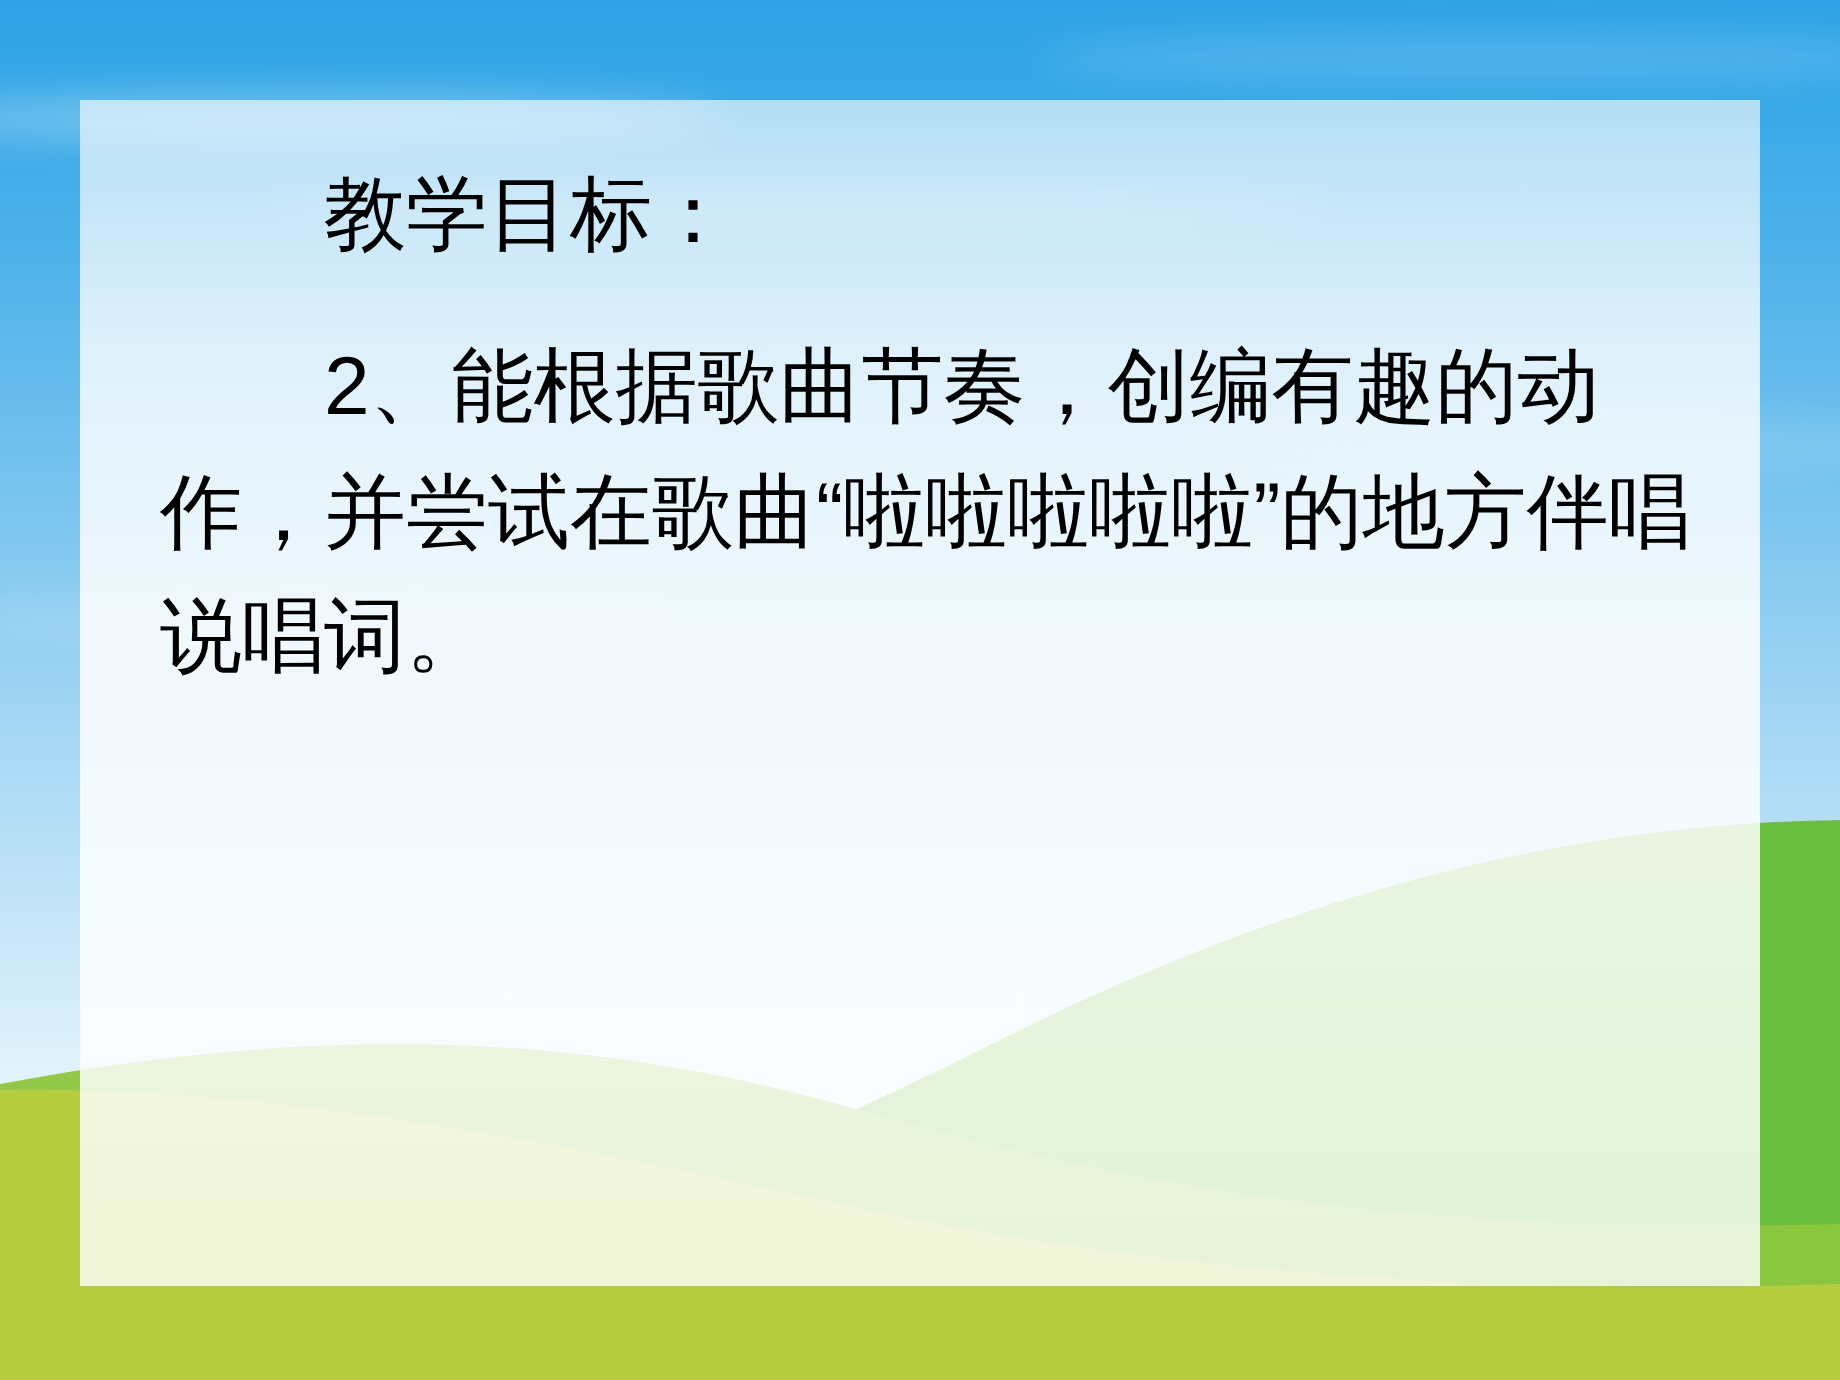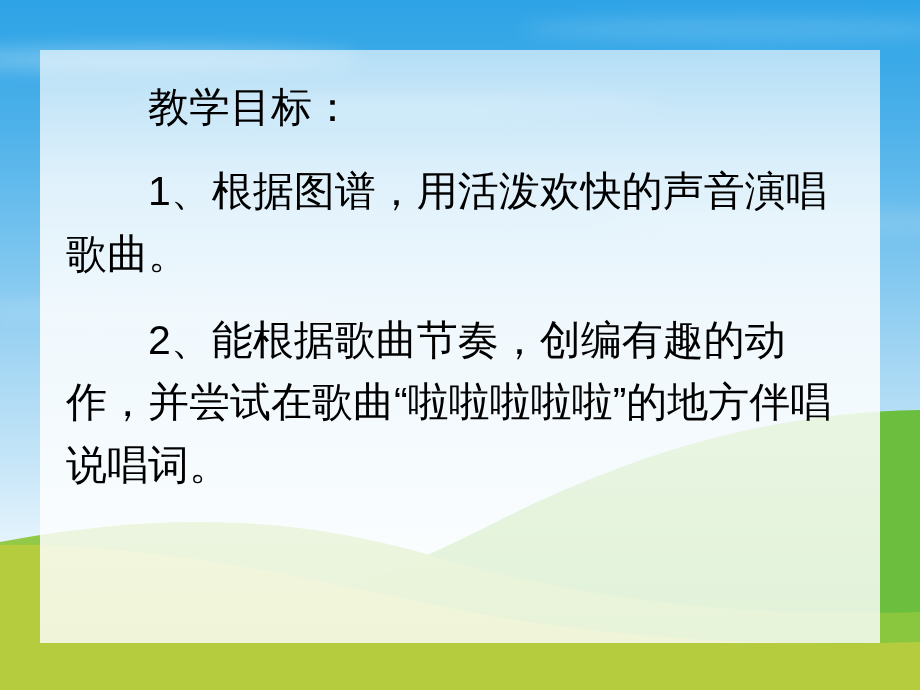--- a/index.html
+++ b/index.html
@@ -67,21 +67,21 @@
     top: 50px;
     width: 840px;
     height: 593px;
     background: linear-gradient(to bottom,
         rgba(255,255,255,0.62) 0%,
         rgba(255,255,255,0.80) 22%,
         rgba(255,255,255,0.86) 45%,
         rgba(255,255,255,0.84) 70%,
         rgba(255,255,255,0.80) 100%);
     box-sizing: border-box;
-    padding: 26px 26px 0 26px;
+    padding: 26px 26px 0 40px;
     overflow: hidden;
   }
 
   .panel-body {
     color: #000000;
     font-size: 41px;
     line-height: 1.52;
     letter-spacing: 0px;
     font-weight: 400;
   }
@@ -123,21 +123,20 @@
     <svg viewBox="0 0 920 300" preserveAspectRatio="none" aria-hidden="true">
       <path d="M0,300 L0,155 C140,152 300,186 430,214 C560,242 720,258 920,252 L920,300 Z" fill="#b5cc3f"></path>
     </svg>
   </div>
 
   <div class="panel">
     <div class="panel-body">
 
       <p class="para title">教学目标：</p>
 
-      <p class="para indent">1、根据图谱，用活泼欢快的声音演唱歌曲。</p>
 
       <p class="para item2">2、能根据歌曲节奏，创编有趣的动作，并尝试在歌曲“啦啦啦啦啦”的地方伴唱说唱词。</p>
 
 
     </div>
   </div>
 
 </div>
 
 </body></html>

